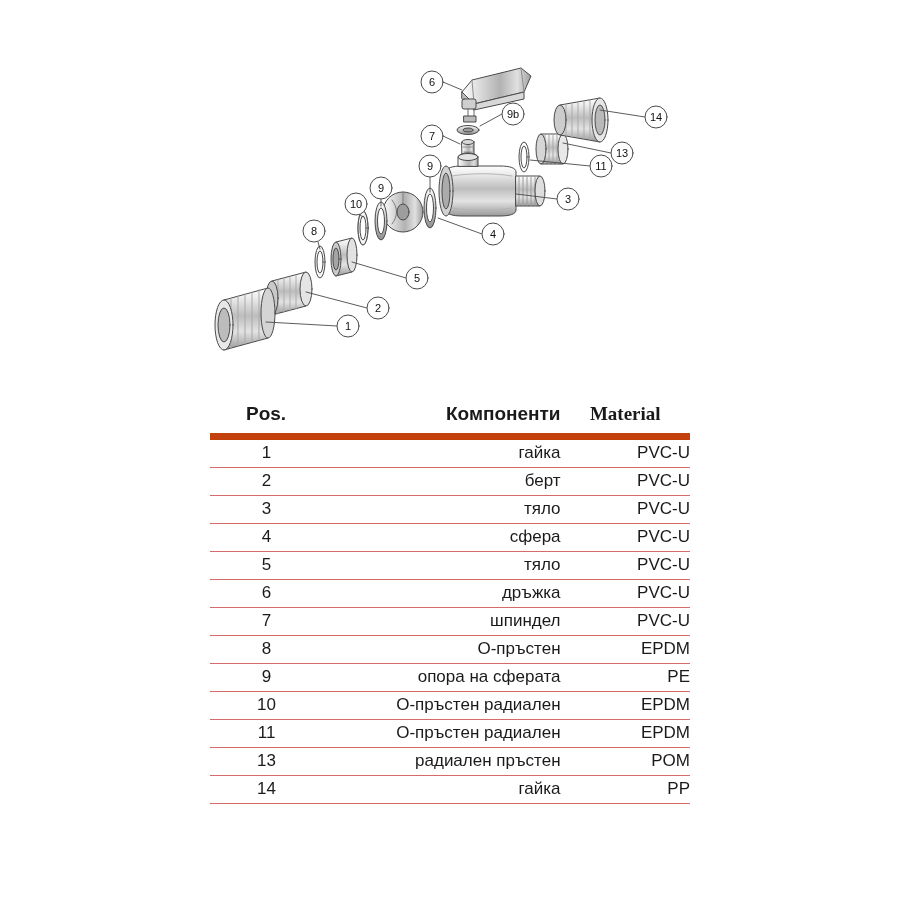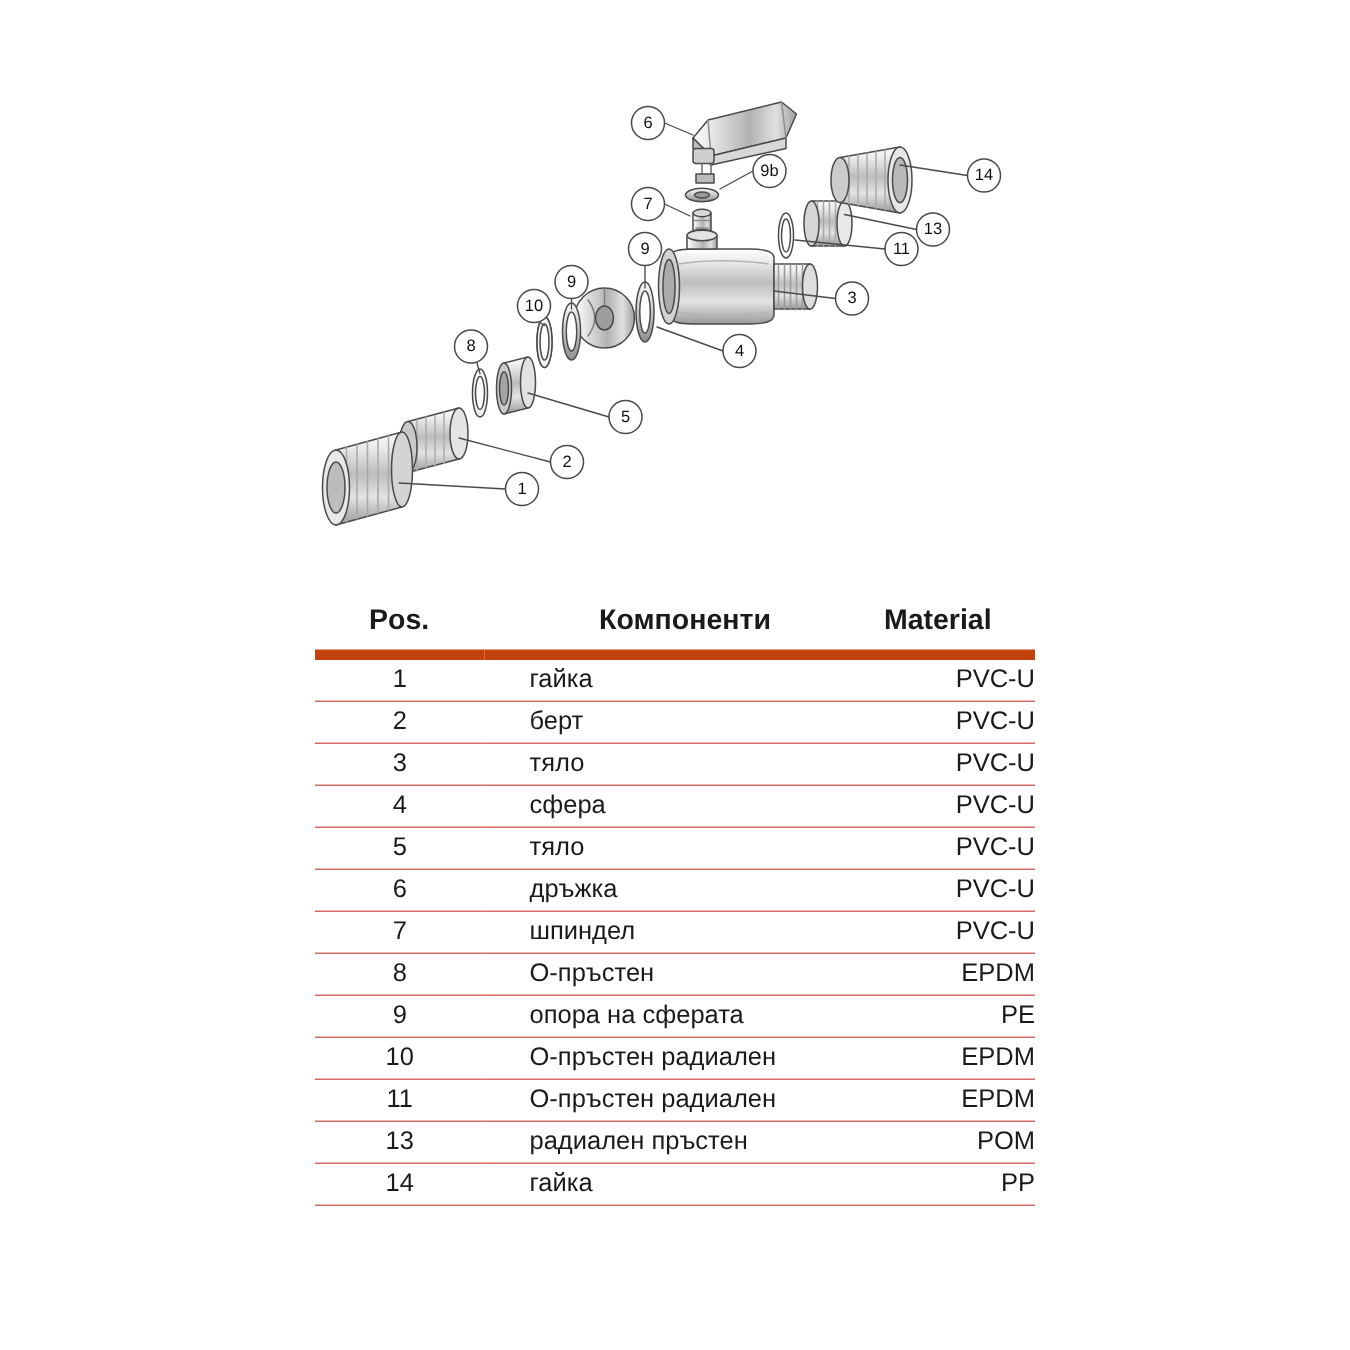--- a/index.html
+++ b/index.html
@@ -58,36 +58,37 @@
     padding-bottom: 8px;
     font-size: 19px;
     font-weight: bold;
   }
   .col-pos {
     width: 90px;
     text-align: center;
   }
   .col-comp {
     width: 240px;
-    text-align: left;
+    text-align: right;
     padding-left: 30px !important;
   }
   .col-mat {
     width: 150px;
     text-align: right;
   }
   thead .col-comp {
-    text-align: center;
+    text-align: right;
   }
   thead .col-pos {
     text-align: left;
     padding-left: 36px !important;
   }
   thead .col-mat {
     text-align: center;
+    font-family: Liberation Serif, serif;
   }
 </style>
 </head>
 <body>
 
 <div id="page">
 
   <div id="drawing">
     <svg width="900" height="390" viewBox="0 0 900 390" xmlns="http://www.w3.org/2000/svg">
       <defs>

